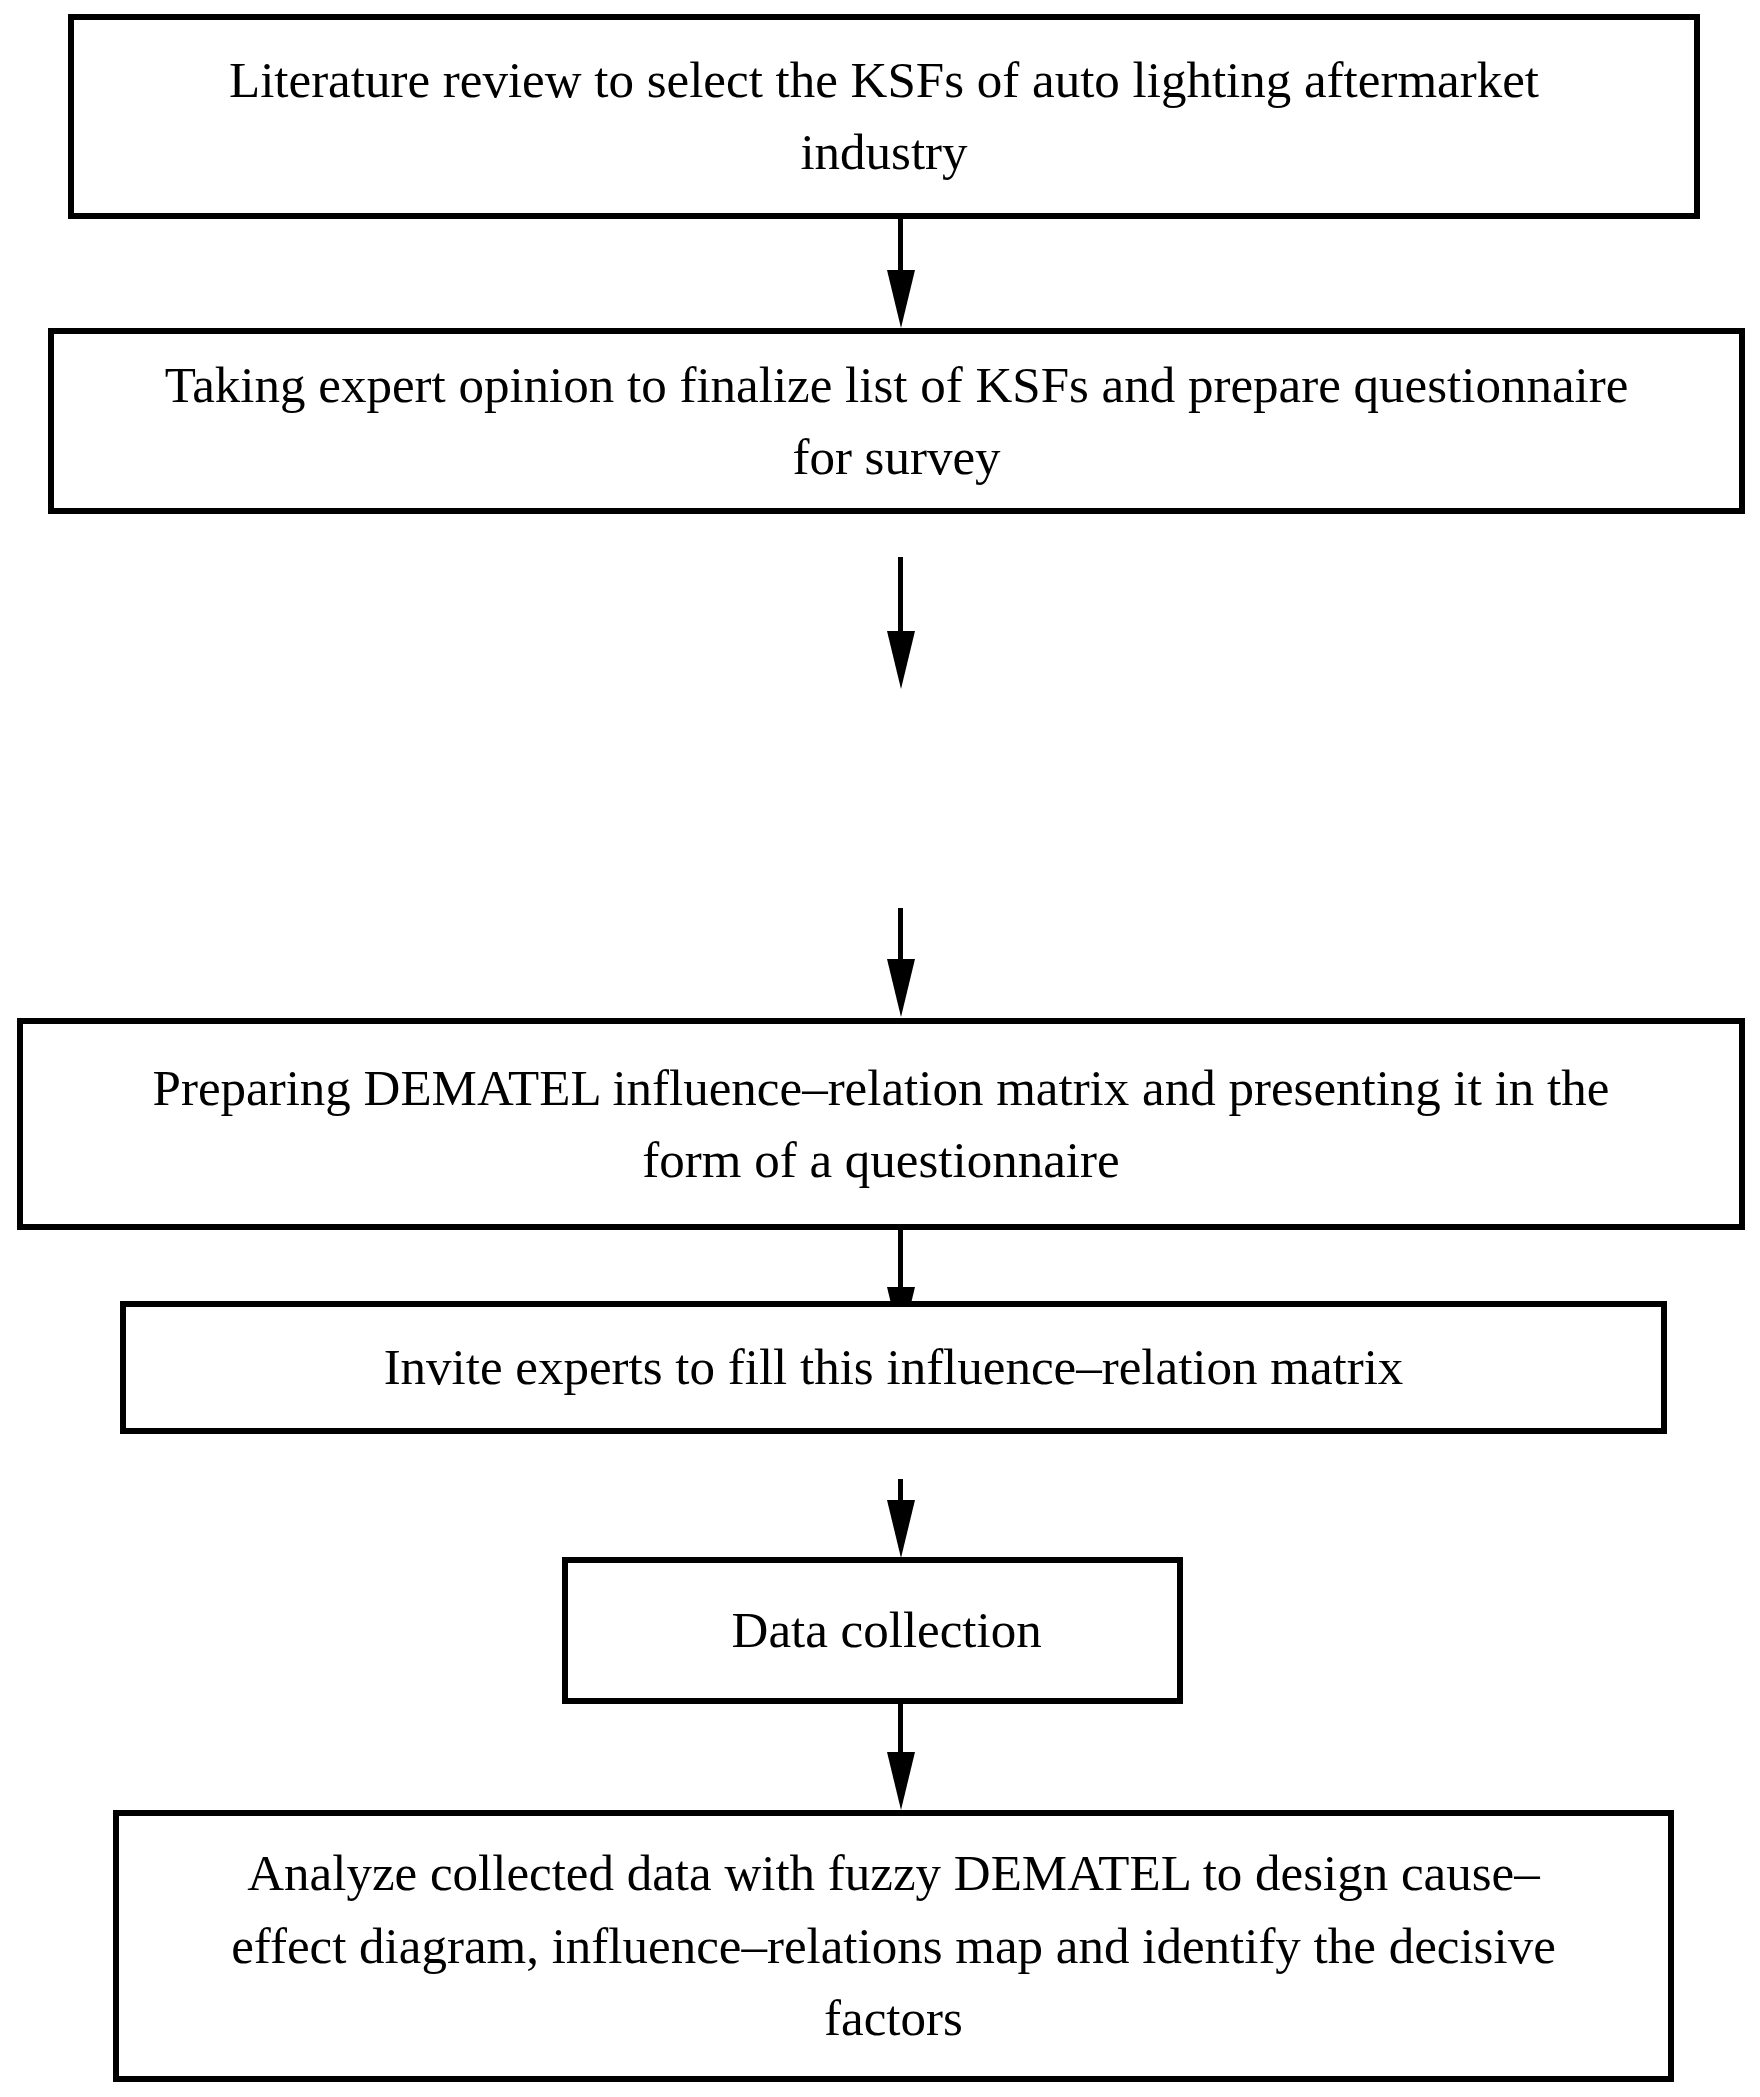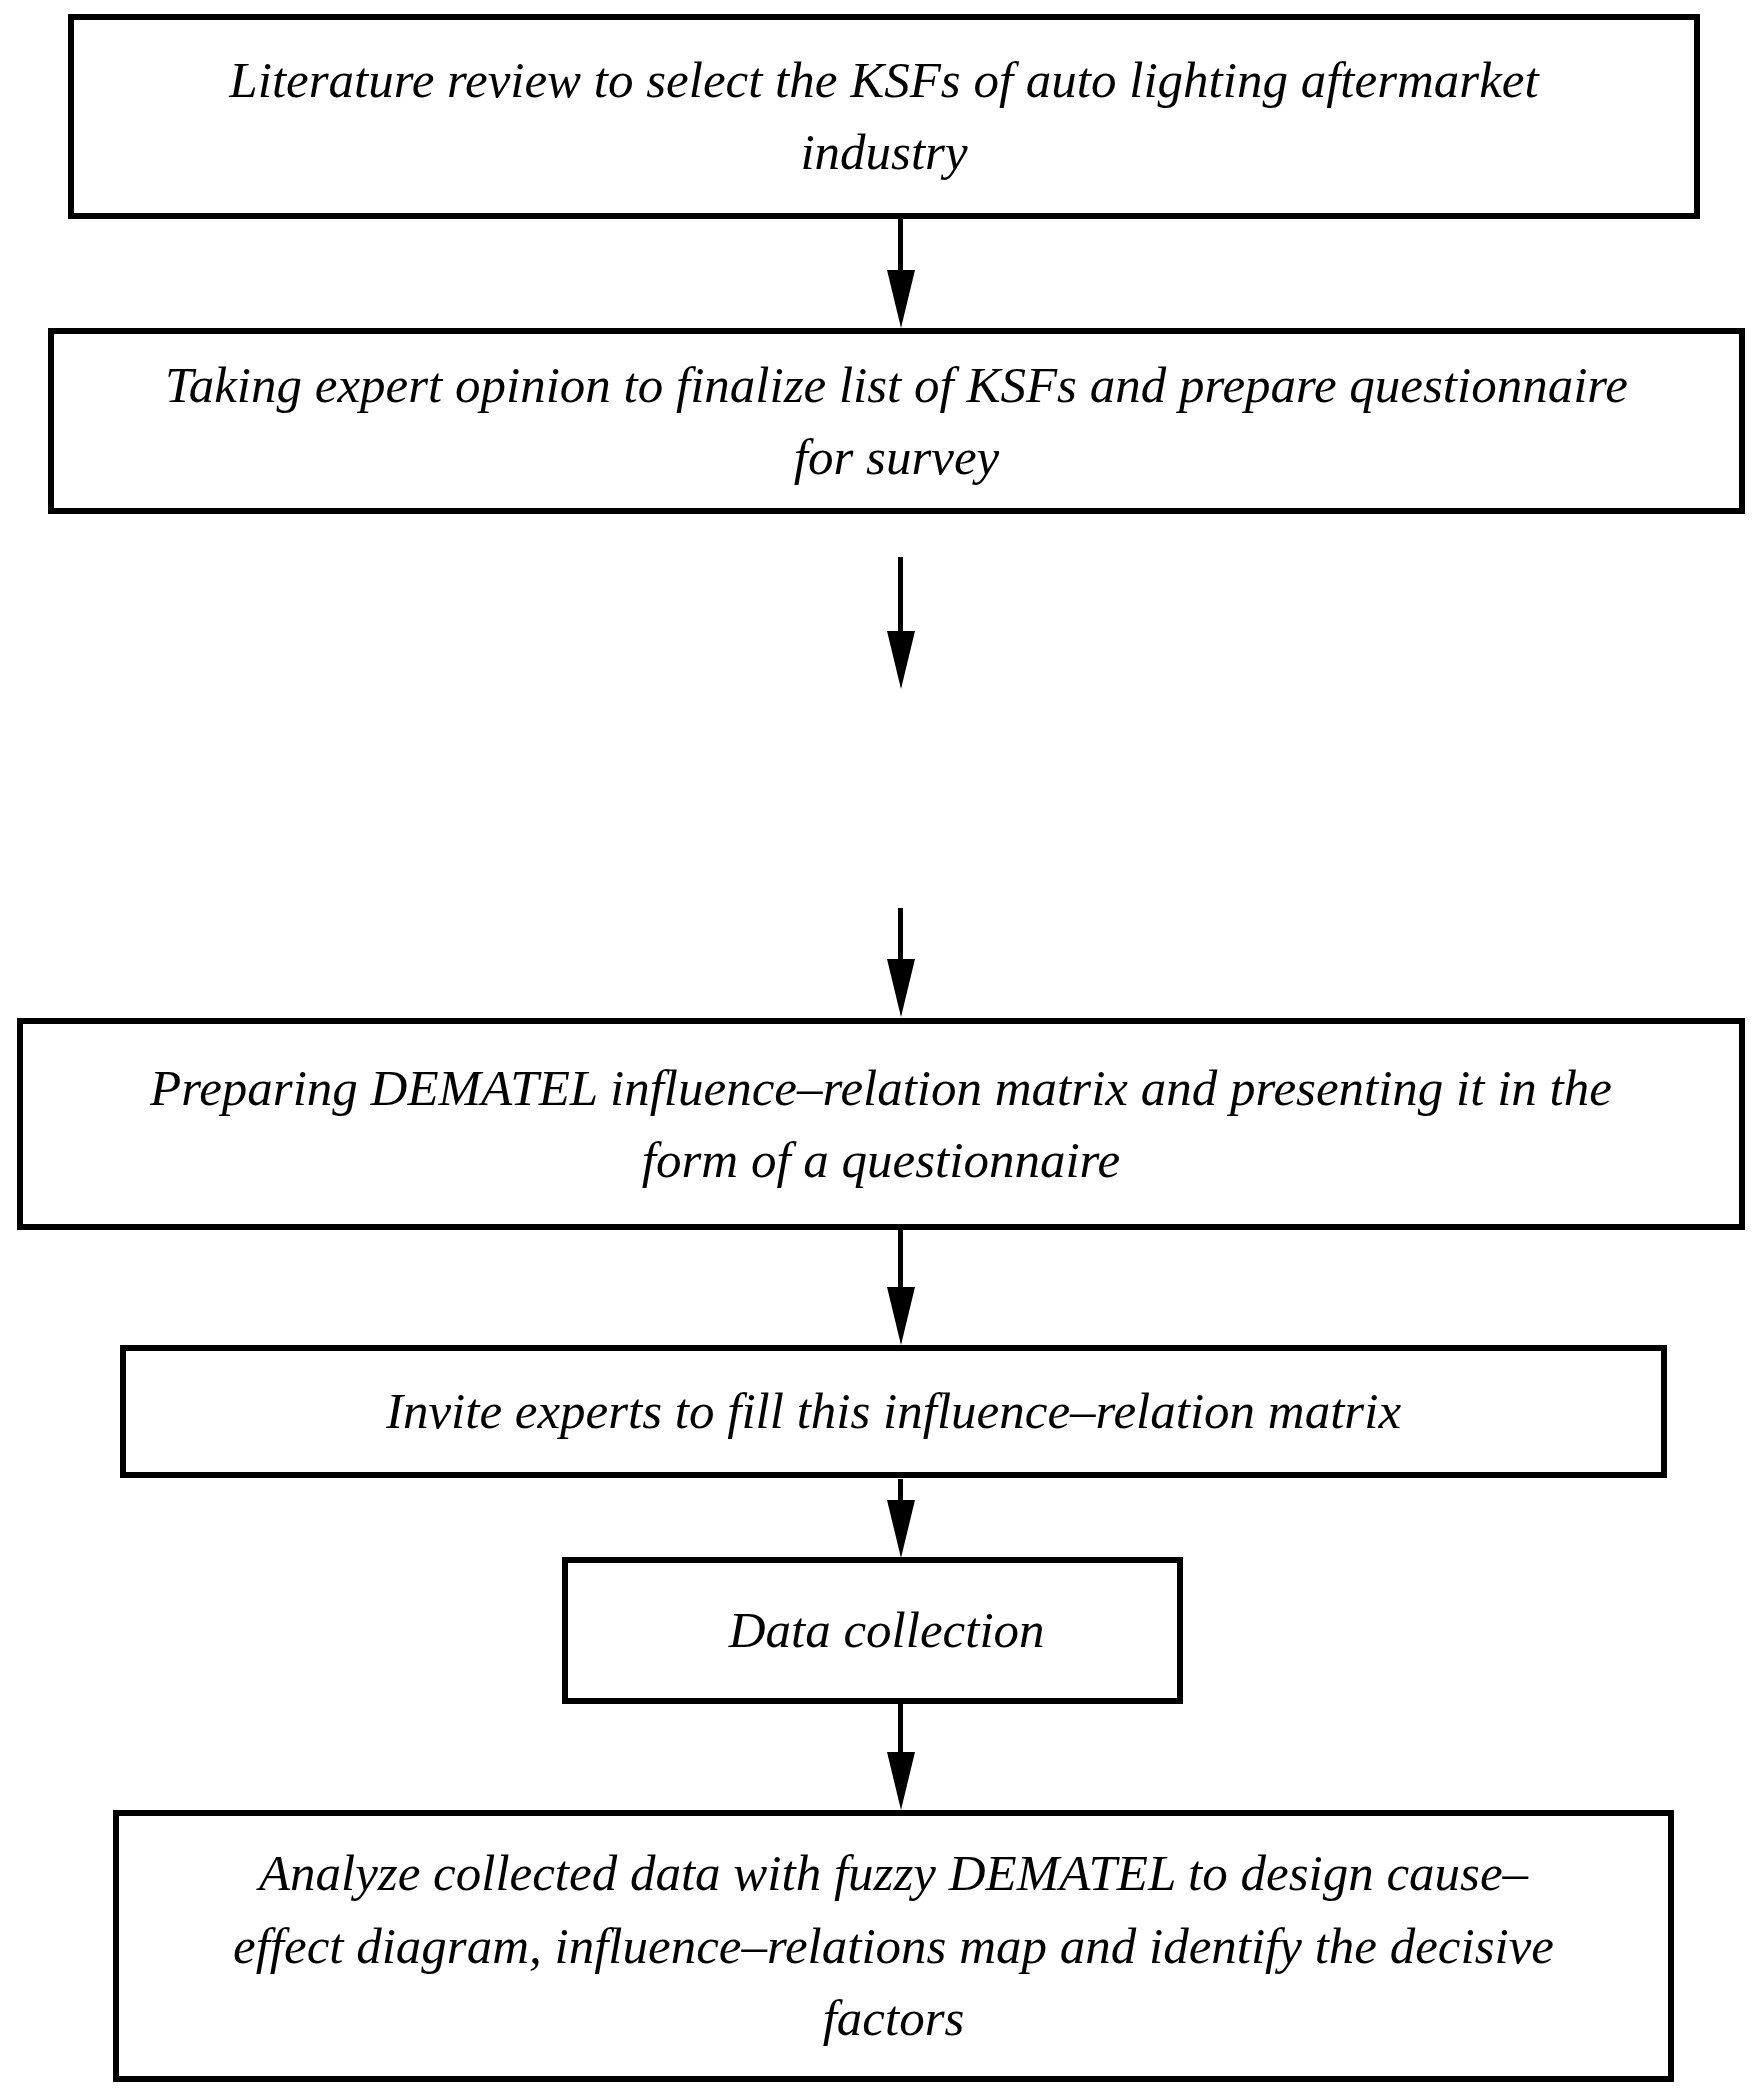--- a/index.html
+++ b/index.html
@@ -7,41 +7,40 @@
     padding: 0;
     background: #ffffff;
   }
   .canvas {
     position: relative;
     width: 1761px;
     height: 2097px;
     background: #ffffff;
     font-family: "Liberation Serif", "DejaVu Serif", serif;
     color: #000000;
-    font-style: italic;
   }
   .flow-box {
     position: absolute;
     box-sizing: border-box;
     border: 6.8px solid #000000;
     background: #ffffff;
     display: flex;
     align-items: center;
     justify-content: center;
     text-align: center;
     font-size: 51px;
     line-height: 1.42;
     white-space: pre-line;
     padding: 5.5px 13.7px;
   }
   .b1 { left: 68px; top: 13.7px;   width: 1632px; height: 205px; }
   .b2 { left: 48px;  top: 328px;  width: 1697px; height: 186px; }
   .b3 { left: 17px;  top: 688px; width: 1728px; height: 220px; line-height: 1.95; }
   .b4 { left: 17px;  top: 1018px; width: 1728px; height: 212px; }
-  .b5 { left: 120px; top: 1345px; width: 1547px; height: 133px; }
+  .b5 { left: 120px; top: 1301px; width: 1547px; height: 133px; }
   .b6 { left: 562px; top: 1557px; width: 621px;  height: 147px; padding-left: 42px; }
   .b7 { left: 113px; top: 1810px; width: 1561px; height: 272px; }
 
   .arrow {
     position: absolute;
     width: 29px;
     left: 886px; 
     display: flex;
     flex-direction: column;
     align-items: center;

